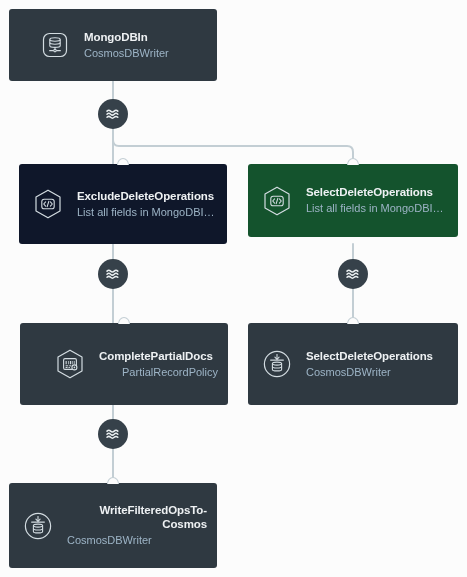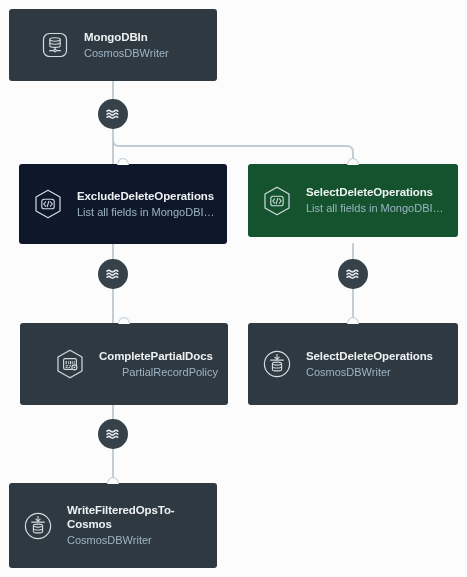--- a/index.html
+++ b/index.html
@@ -207,21 +207,21 @@
       <circle cx="16" cy="16" r="12.6" stroke="#d3dce1" stroke-width="1.2"></circle>
       <path d="M16 6.6v4.4" stroke="#d3dce1" stroke-width="1.1" stroke-linecap="round"></path>
       <path d="M13.9 9.2 16 11.3l2.1-2.1" stroke="#d3dce1" stroke-width="1.1" stroke-linecap="round" stroke-linejoin="round"></path>
       <path d="M9.6 12.1h12.8" stroke="#d3dce1" stroke-width="1.1" stroke-linecap="round"></path>
       <ellipse cx="16" cy="15.6" rx="4.6" ry="1.5" stroke="#d3dce1" stroke-width="1.1"></ellipse>
       <path d="M11.4 15.6v2.9c0 .83 2.06 1.5 4.6 1.5s4.6-.67 4.6-1.5v-2.9" stroke="#d3dce1" stroke-width="1.1"></path>
       <path d="M11.4 18.5v2.9c0 .83 2.06 1.5 4.6 1.5s4.6-.67 4.6-1.5v-2.9" stroke="#d3dce1" stroke-width="1.1"></path>
     </svg>
         </div>
         <div class="node-text">
-          <div class="node-title wrap" style="color: rgb(238, 241, 243);">WriteFilteredOpsTo-Cosmos</div>
+          <div class="node-title wrap" style="color: rgb(238, 241, 243); text-align: right;">WriteFilteredOpsTo-Cosmos</div>
           <div class="node-subtitle" style="color: rgb(157, 180, 198);">CosmosDBWriter</div>
         </div>
       </div>
     </div>
   <div id="connectors-layer">
       <div class="connector" style="left: 98px; top: 99px; background: rgb(54, 65, 74);">
         <span>
           <svg width="18" height="18" viewBox="0 0 18 18" fill="none">
       <path d="M3 6.1c1.2-1.2 2.4-1.2 3.6 0s2.4 1.2 3.6 0 2.4-1.2 3.6 0" stroke="#e8edf0" stroke-width="1.5" stroke-linecap="round"></path>
       <path d="M3 9.2c1.2-1.2 2.4-1.2 3.6 0s2.4 1.2 3.6 0 2.4-1.2 3.6 0" stroke="#e8edf0" stroke-width="1.5" stroke-linecap="round"></path>

